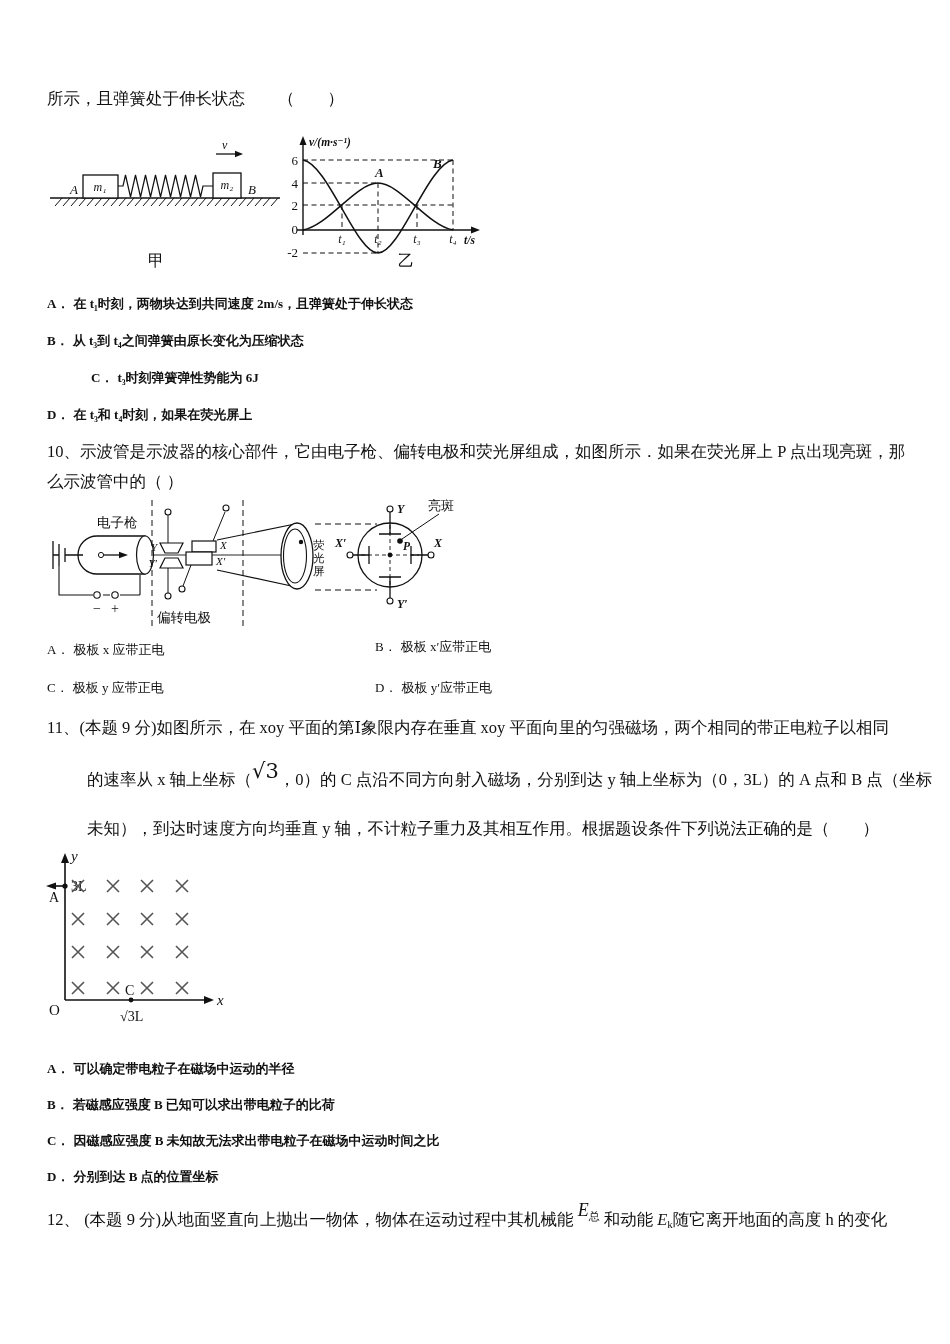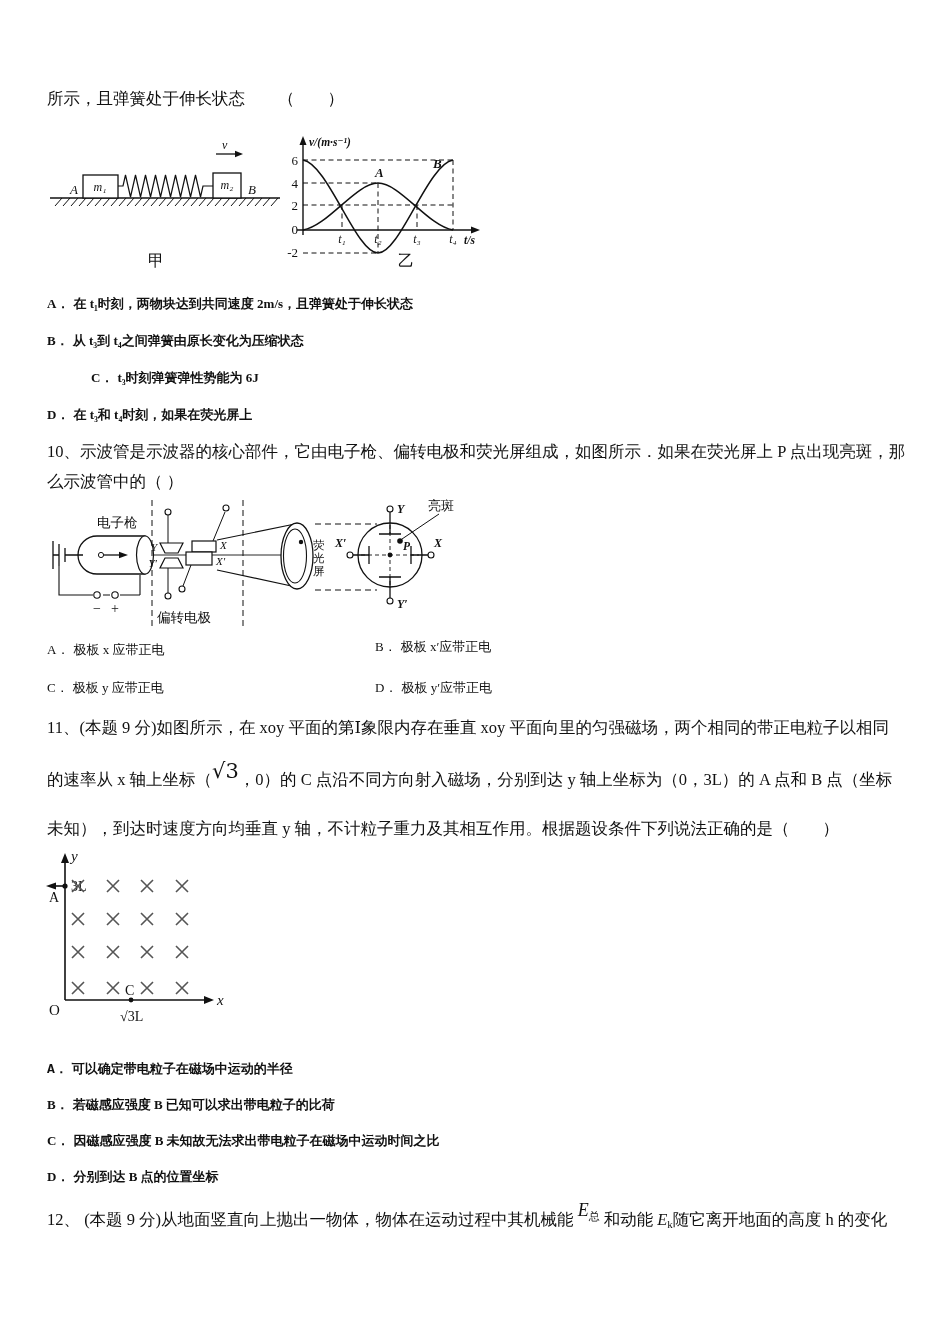--- a/index.html
+++ b/index.html
@@ -148,24 +148,24 @@
   <line x1="394" y1="18" x2="357" y2="43" stroke="#111" stroke-width="1"></line>
   <text x="383" y="14" font-size="13">亮斑</text>
 </svg>
 
 <div class="opt" style="top:641px;text-align:center;"><span class="lbl">A．</span><span>极板 x 应带正电</span></div>
 <div class="opt col2" style="top:638px;"><span class="lbl">B．</span><span>极板 x′应带正电</span></div>
 <div class="opt" style="top:679px;"><span class="lbl">C．</span><span>极板 y 应带正电</span></div>
 <div class="opt col2" style="top:679px;"><span class="lbl">D．</span><span>极板 y′应带正电</span></div>
 
 <div class="line stem" style="top:706px;margin-top:11px;">11、(本题 9 分)如图所示，在 xoy 平面的第Ⅰ象限内存在垂直 xoy 平面向里的匀强磁场，两个相同的带正电粒子以相同</div>
-<div class="line stem" style="top:766px;">
+<div class="line stem" style="top:766px;margin-left:40px;">
   <span>的速率从 x 轴上坐标（</span><span class="sqrt3">√3</span><span>，0）的 C 点沿不同方向射入磁场，分别到达 y 轴上坐标为（0，3L）的 A 点和 B 点（坐标</span>
 </div>
-<div class="line stem" style="top:818px;">未知），到达时速度方向均垂直 y 轴，不计粒子重力及其相互作用。根据题设条件下列说法正确的是（　　）</div>
+<div class="line stem" style="top:818px;margin-left:40px;">未知），到达时速度方向均垂直 y 轴，不计粒子重力及其相互作用。根据题设条件下列说法正确的是（　　）</div>
 
 <svg style="left:45px;top:848px;" width="230" height="185" viewBox="0 0 230 185">
   <line x1="20" y1="152" x2="20" y2="12" stroke="#111" stroke-width="1.6"></line>
   <polygon points="20,5 16,15 24,15" fill="#111"></polygon>
   <line x1="20" y1="152" x2="162" y2="152" stroke="#111" stroke-width="1.6"></line>
   <polygon points="169,152 159,148 159,156" fill="#111"></polygon>
   <text class="it" x="26" y="13" font-size="15">y</text>
   <text class="it" x="172" y="157" font-size="15">x</text>
   <text x="4" y="167" font-size="15">O</text>
 
@@ -175,21 +175,21 @@
   <text x="4" y="54" font-size="14">A</text>
   <text x="26" y="43" font-size="14">3L</text>
 
   <path d="M27 32l12 12M39 32l-12 12M62 32l12 12M74 32l-12 12M96 32l12 12M108 32l-12 12M131 32l12 12M143 32l-12 12M27 65l12 12M39 65l-12 12M62 65l12 12M74 65l-12 12M96 65l12 12M108 65l-12 12M131 65l12 12M143 65l-12 12M27 98l12 12M39 98l-12 12M62 98l12 12M74 98l-12 12M96 98l12 12M108 98l-12 12M131 98l12 12M143 98l-12 12M27 134l12 12M39 134l-12 12M62 134l12 12M74 134l-12 12M96 134l12 12M108 134l-12 12M131 134l12 12M143 134l-12 12" stroke="#555" stroke-width="1.6" fill="none"></path>
 
   <text x="80" y="147" font-size="14">C</text>
   <circle cx="86" cy="152" r="2.4" fill="#111"></circle>
   <text x="75" y="173" font-size="14">√3L</text>
 </svg>
 
-<div class="opt bold" style="top:1060px;font-family:Liberation Mono, monospace;"><span class="lbl">A．</span><span>可以确定带电粒子在磁场中运动的半径</span></div>
+<div class="opt bold" style="top:1060px;"><span class="lbl">A．</span><span>可以确定带电粒子在磁场中运动的半径</span></div>
 <div class="opt bold" style="top:1096px;"><span class="lbl">B．</span><span>若磁感应强度 B 已知可以求出带电粒子的比荷</span></div>
 <div class="opt bold" style="top:1132px;"><span class="lbl">C．</span><span>因磁感应强度 B 未知故无法求出带电粒子在磁场中运动时间之比</span></div>
 <div class="opt bold" style="top:1168px;"><span class="lbl">D．</span><span>分别到达 B 点的位置坐标</span></div>
 
 <div class="line stem" style="top:1209px;">
   <span>12、 (本题 9 分)从地面竖直向上抛出一物体，物体在运动过程中其机械能</span><span class="formula"><span>E</span><span class="fsub">总</span></span><span>和动能</span>
   <span class="ivar">E</span><span class="eksub">k</span><span>随它离开地面的高度 h 的变化</span>
 </div>
 
 </body></html>

